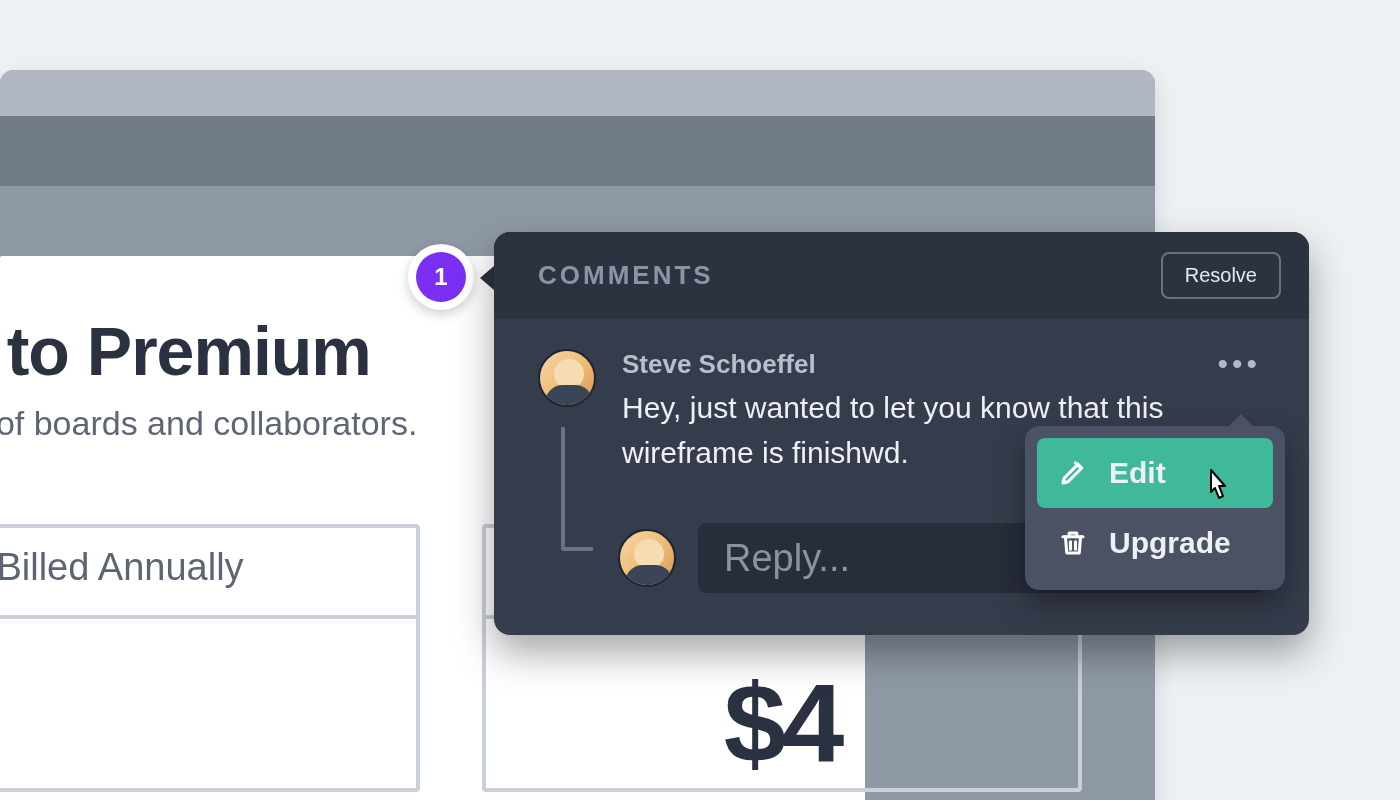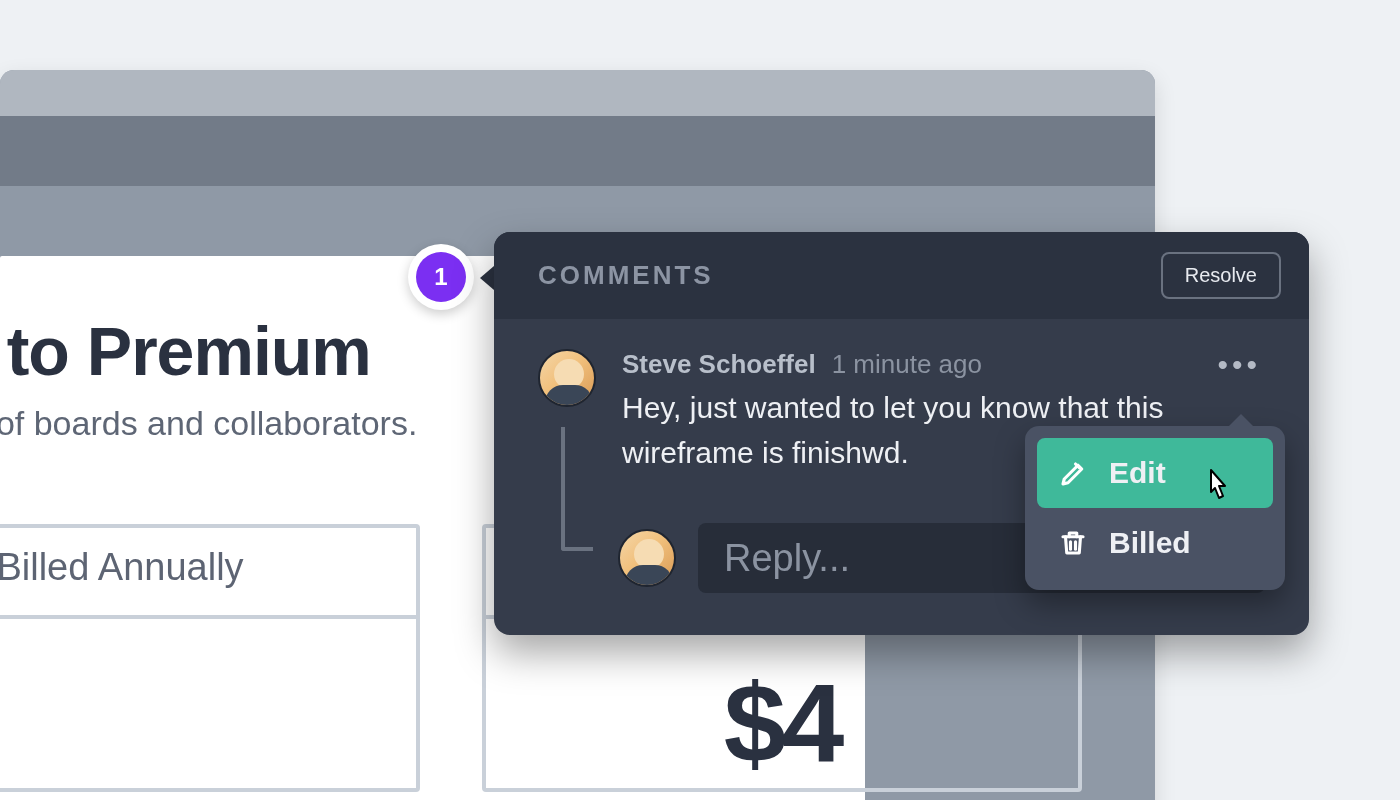--- a/index.html
+++ b/index.html
@@ -159,21 +159,21 @@
   }
   .avatar::before{
     content:""; position:absolute; left:14px; top:8px; width:30px; height:30px;
     background:#f6dcb3; border-radius:50%;
   }
   .avatar::after{
     content:""; position:absolute; left:5px; bottom:-10px; width:48px; height:30px;
     background:#3a4657; border-radius:18px 18px 0 0;
   }
   .comment-main { flex: 1; }
-  .comment-meta { display:flex; align-items:center; gap:16px; }
+  .comment-meta { display:flex; align-items:flex-start; gap:16px; }
   .author { font-size: 26px; font-weight: 600; color:#b8bfca; }
   .time   { font-size: 26px; color:#8b93a1; }
   .more-btn {
     margin-left:auto; color:#b4bac5; font-size: 30px; letter-spacing: 4px;
     background:none; border:none; cursor:pointer; padding:0 4px; line-height: 1;
   }
   .comment-text {
     margin-top: 5px; font-size: 30px; line-height: 1.5; color:#eef0f4;
     max-width: 640px;
   }
@@ -208,21 +208,21 @@
     content:""; position:absolute; top:-12px; right:32px;
     border-left:12px solid transparent; border-right:12px solid transparent;
     border-bottom:12px solid #4a5264;
   }
   .menu-item{
     display:flex; align-items:center; gap:20px;
     padding: 18px 20px; border-radius:8px;
     font-size:30px; font-weight:600; color:#eef0f4; cursor:pointer;
     position: relative;
   }
-  .menu-item.active{ background:#3fb99a;align-items:flex-end; }
+  .menu-item.active{ background:#3fb99a; }
   .menu-item .icon { width:32px; height:32px; display:inline-flex; align-items:center; justify-content:center; }
   .menu-item svg { width:30px; height:30px; stroke:#fff; fill:none; stroke-width:2.5; stroke-linecap:round; stroke-linejoin:round; }
 
   
   .cursor {
     position:absolute; left: 1200px; top: 468px; width:34px; height:40px;
     pointer-events: none;
   }
   .cursor svg { width:34px; height:40px; }
 </style>
@@ -260,21 +260,20 @@
     <div class="pop-title">Comments</div>
     <button class="resolve-btn">Resolve</button>
   </div>
 
   <div class="pop-body">
     <div class="comment-row">
       <div class="avatar"></div>
       <div class="comment-main">
         <div class="comment-meta">
           <span class="author">Steve Schoeffel</span>
-          <span class="time">1 minute ago</span>
           <button class="more-btn">•••</button>
         </div>
         <div class="comment-text">Hey, just wanted to let you know that this wireframe is finishwd.</div>
       </div>
     </div>
 
     <div class="thread-line"></div>
 
     <div class="reply-row">
       <div class="avatar"></div>
@@ -296,21 +295,21 @@
   <div class="menu-item">
     <span class="icon">
       <svg viewBox="0 0 24 24">
           <path d="M4 7h16"></path>
           <path d="M9 7V4h6v3"></path>
           <path d="M6 7l1 13h10l1-13"></path>
           <path d="M10 11v6"></path>
           <path d="M14 11v6"></path>
         </svg>
     </span>
-    <span>Billed</span>
+    <span>Upgrade</span>
   </div>
 </div>
 
 <div class="cursor">
   <svg viewBox="0 0 32 40">
     <path d="M10 2 L10 24 L14 20 L18 30 L22 28 L18 18 L24 18 Z" fill="#ffffff" stroke="#000000" stroke-width="2" stroke-linejoin="round"></path>
   </svg>
 </div>
 
 </body></html>

